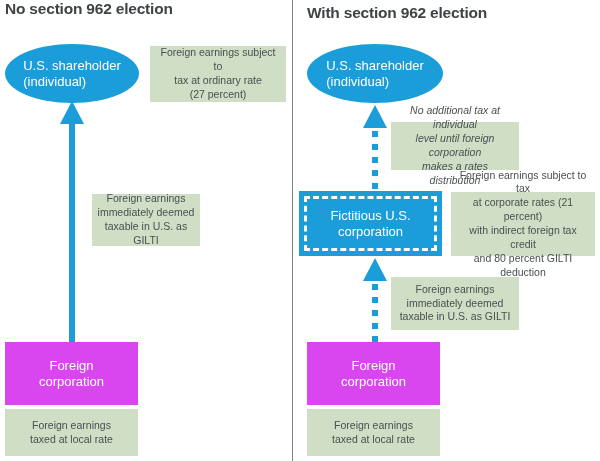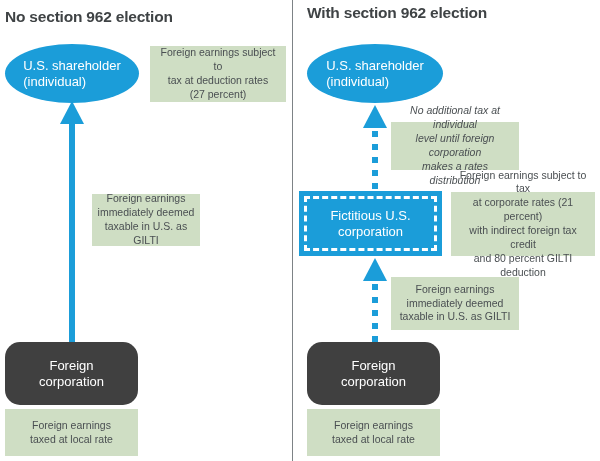--- a/index.html
+++ b/index.html
@@ -46,29 +46,28 @@
     align-items: center;
     justify-content: center;
     text-align: left;
     font-size: 13px;
     line-height: 1.22;
   }
 
   
   .blue-box {
     position: absolute;
-    background: #404040;
+    background: #d946ef;
     color: #ffffff;
     display: flex;
     align-items: center;
     justify-content: center;
     text-align: center;
     font-size: 13px;
     line-height: 1.22;
-    border-radius: 15px;
   }
 
   
   .dashed-box {
     position: absolute;
     background: #1b9dd9;
     color: #ffffff;
     display: flex;
     align-items: center;
     justify-content: center;
@@ -113,33 +112,33 @@
   }
   .arrow svg {
     display: block;
   }
 </style>
 </head>
 <body>
 
 <div id="canvas">
 
-  <div class="panel-title" style="left:5px; top:8px;text-align:right;">No section 962 election</div>
+  <div class="panel-title" style="left:5px; top:0;text-align:right;">No section 962 election</div>
 
   <div class="ellipse" style="left:5px; top:44px; width:134px; height:59px;">
     <div>
       <div>U.S. shareholder</div>
       <div>(individual)</div>
     </div>
   </div>
 
   <div class="green-box" style="left:150px; top:46px; width:136px; height:56px;">
     <div>
       <div>Foreign earnings subject to</div>
-      <div>tax at deduction rates</div>
+      <div>tax at ordinary rate</div>
       <div>(27 percent)</div>
     </div>
   </div>
 
   <div class="arrow" style="left:58px; top:100px; width:28px; height:243px;">
     <svg width="28" height="243" viewBox="0 0 28 243">
       <rect x="11" y="24" width="6" height="219" fill="#1b9dd9"></rect>
       <polygon points="14,1 26,24 2,24" fill="#1b9dd9"></polygon>
     </svg>
   </div>

